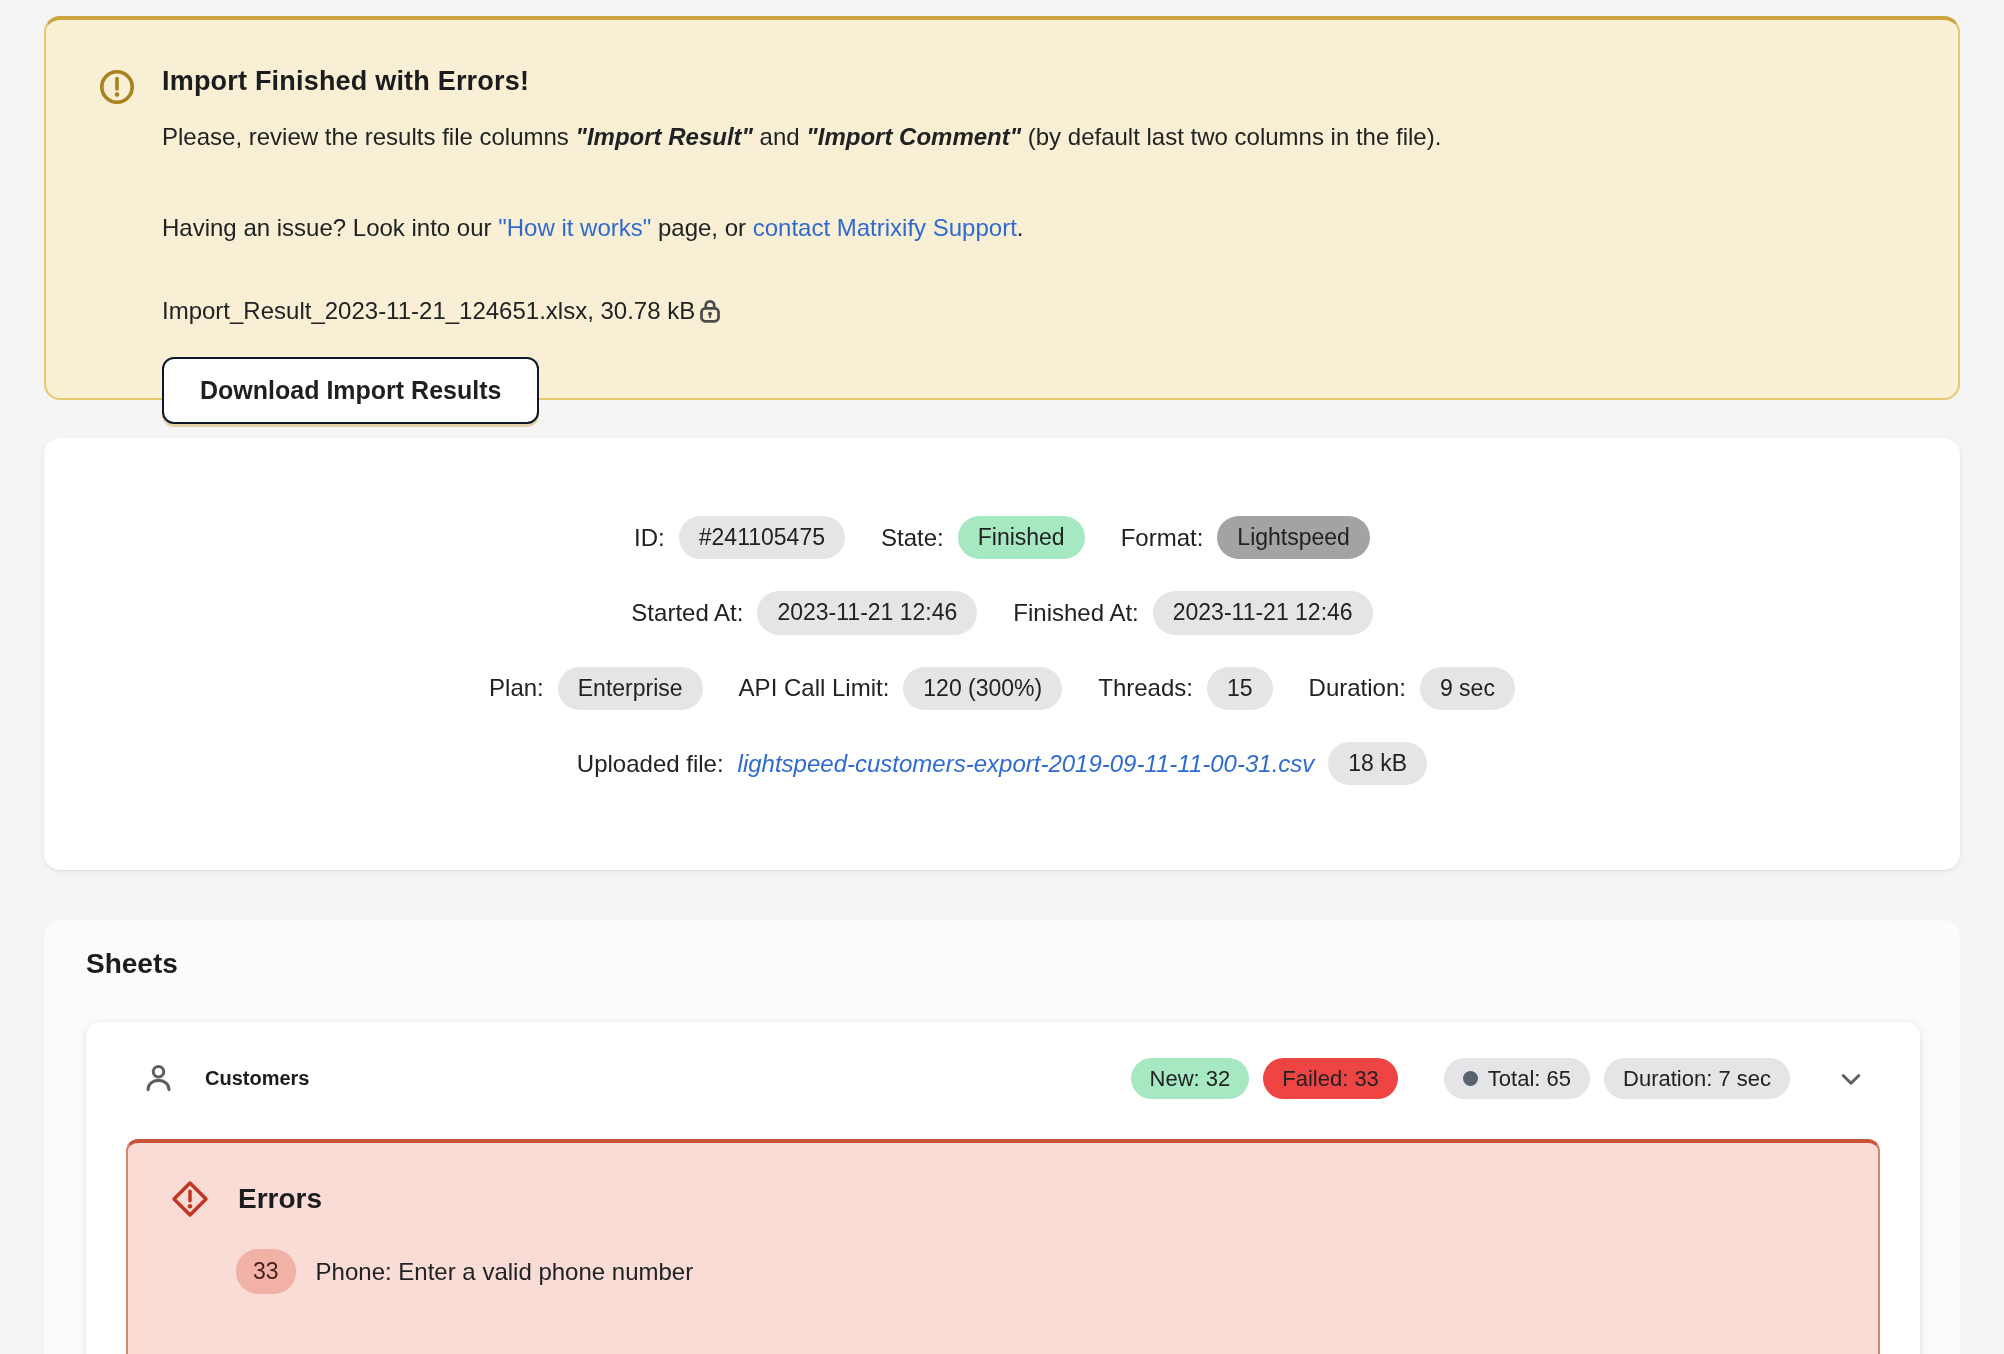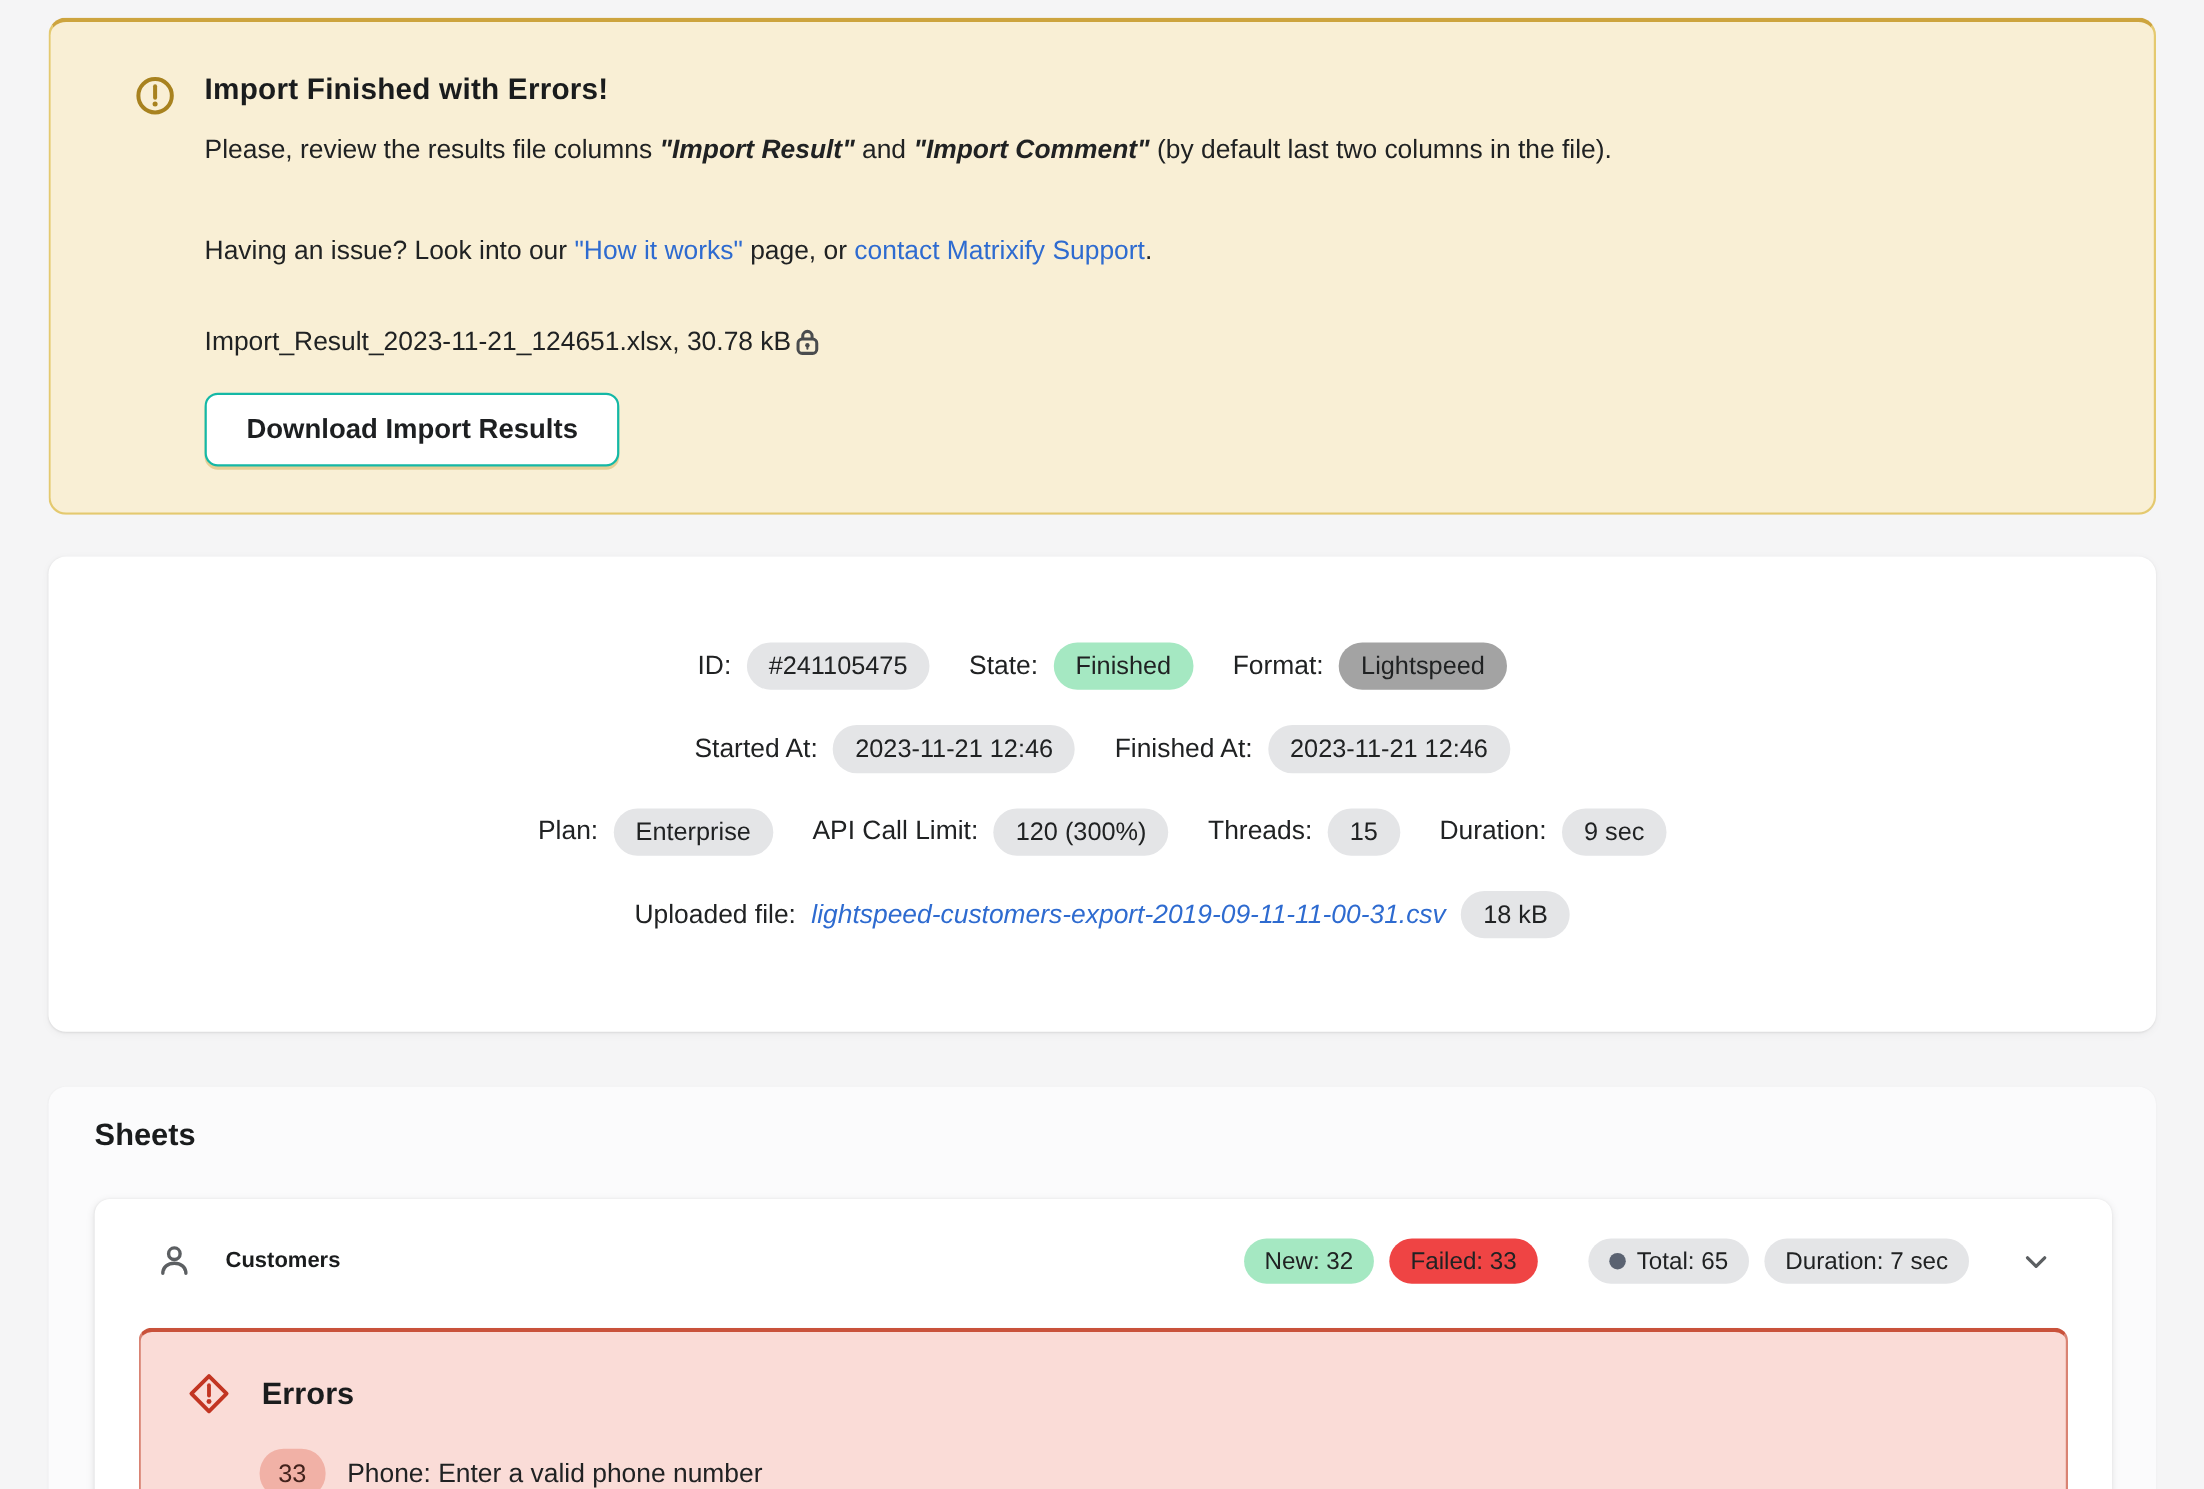--- a/index.html
+++ b/index.html
@@ -8,44 +8,44 @@
     font-family:"Liberation Sans", sans-serif;
     background:#f5f5f6;
     color:#202223;
     overflow:hidden;
   }
   .page{ width:2004px; height:1354px; position:relative; overflow:hidden; }
 
   
   .banner{
     margin:16px 44px 0;
-    height:452px;
+    height:384px;
     background:#f9efd5;
     border:2px solid #e4c96f;
     border-top:4px solid #cda43e;
     border-radius:16px;
     display:flex;
-    padding:46px 56px 0 76px;
+    padding:46px 56px 0 52px;
     gap:26px;
   }
   .banner-icon{ flex:0 0 38px; margin-top:2px; }
   .banner-body{ flex:1; }
   .banner-title{ font-size:27px; font-weight:700; color:#1a1c1d; margin-bottom:24px; letter-spacing:.2px;}
   .banner-line{ font-size:24px; line-height:1.3; color:#202223; }
   .banner-line.first{ margin-bottom:60px; }
   .banner-line.second{ margin-bottom:52px; }
   .em-col{ font-style:italic; font-weight:600; }
   a.link{ color:#2e6bd0; text-decoration:none; cursor:pointer; }
   .file-row{ display:flex; align-items:center; font-size:24px; margin-bottom:30px; }
   .btn-download{
     display:inline-block;
     font-family:"Liberation Sans", sans-serif;
     font-size:25px; font-weight:600; color:#1d1f21;
     background:#ffffff;
-    border:2px solid #14b8a6;
+    border:2px solid #0f172a;
     border-radius:12px;
     padding:17px 36px;
     box-shadow:0 3px 0 rgba(205,169,70,.45);
     cursor:pointer;
   }
 
   
   .card{
     background:#ffffff;
     border-radius:16px;

